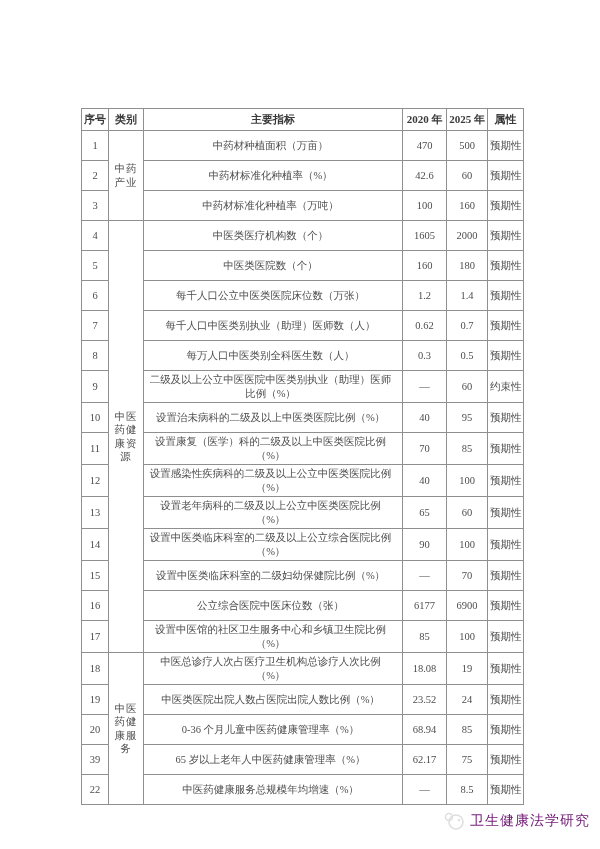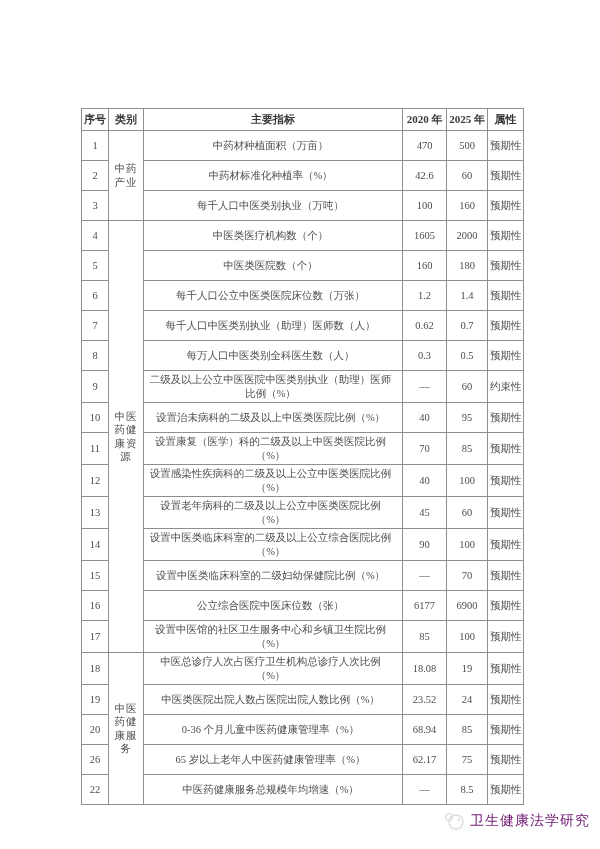--- a/index.html
+++ b/index.html
@@ -101,21 +101,21 @@
       </tr>
       <tr>
         <td class="num">2</td>
         <td class="ind">中药材标准化种植率（%）</td>
         <td class="num">42.6</td>
         <td class="num">60</td>
         <td class="attr">预期性</td>
       </tr>
       <tr>
         <td class="num">3</td>
-        <td class="ind">每千人口中医类别执业（万吨）</td>
+        <td class="ind">中药材标准化种植率（万吨）</td>
         <td class="num">100</td>
         <td class="num">160</td>
         <td class="attr">预期性</td>
       </tr>
       <tr>
         <td class="num">4</td>
         <td class="cat" rowspan="14">中医药健康资源</td>
         <td class="ind">中医类医疗机构数（个）</td>
         <td class="num">1605</td>
         <td class="num">2000</td>
@@ -173,21 +173,21 @@
       <tr>
         <td class="num">12</td>
         <td class="ind">设置感染性疾病科的二级及以上公立中医类医院比例（%）</td>
         <td class="num">40</td>
         <td class="num">100</td>
         <td class="attr">预期性</td>
       </tr>
       <tr>
         <td class="num">13</td>
         <td class="ind">设置老年病科的二级及以上公立中医类医院比例（%）</td>
-        <td class="num">45</td>
+        <td class="num">65</td>
         <td class="num">60</td>
         <td class="attr">预期性</td>
       </tr>
       <tr>
         <td class="num">14</td>
         <td class="ind">设置中医类临床科室的二级及以上公立综合医院比例（%）</td>
         <td class="num">90</td>
         <td class="num">100</td>
         <td class="attr">预期性</td>
       </tr>
@@ -228,21 +228,21 @@
         <td class="attr">预期性</td>
       </tr>
       <tr>
         <td class="num">20</td>
         <td class="ind">0-36 个月儿童中医药健康管理率（%）</td>
         <td class="num">68.94</td>
         <td class="num">85</td>
         <td class="attr">预期性</td>
       </tr>
       <tr>
-        <td class="num">26</td>
+        <td class="num">39</td>
         <td class="ind">65 岁以上老年人中医药健康管理率（%）</td>
         <td class="num">62.17</td>
         <td class="num">75</td>
         <td class="attr">预期性</td>
       </tr>
       <tr>
         <td class="num">22</td>
         <td class="ind">中医药健康服务总规模年均增速（%）</td>
         <td class="num">—</td>
         <td class="num">8.5</td>

